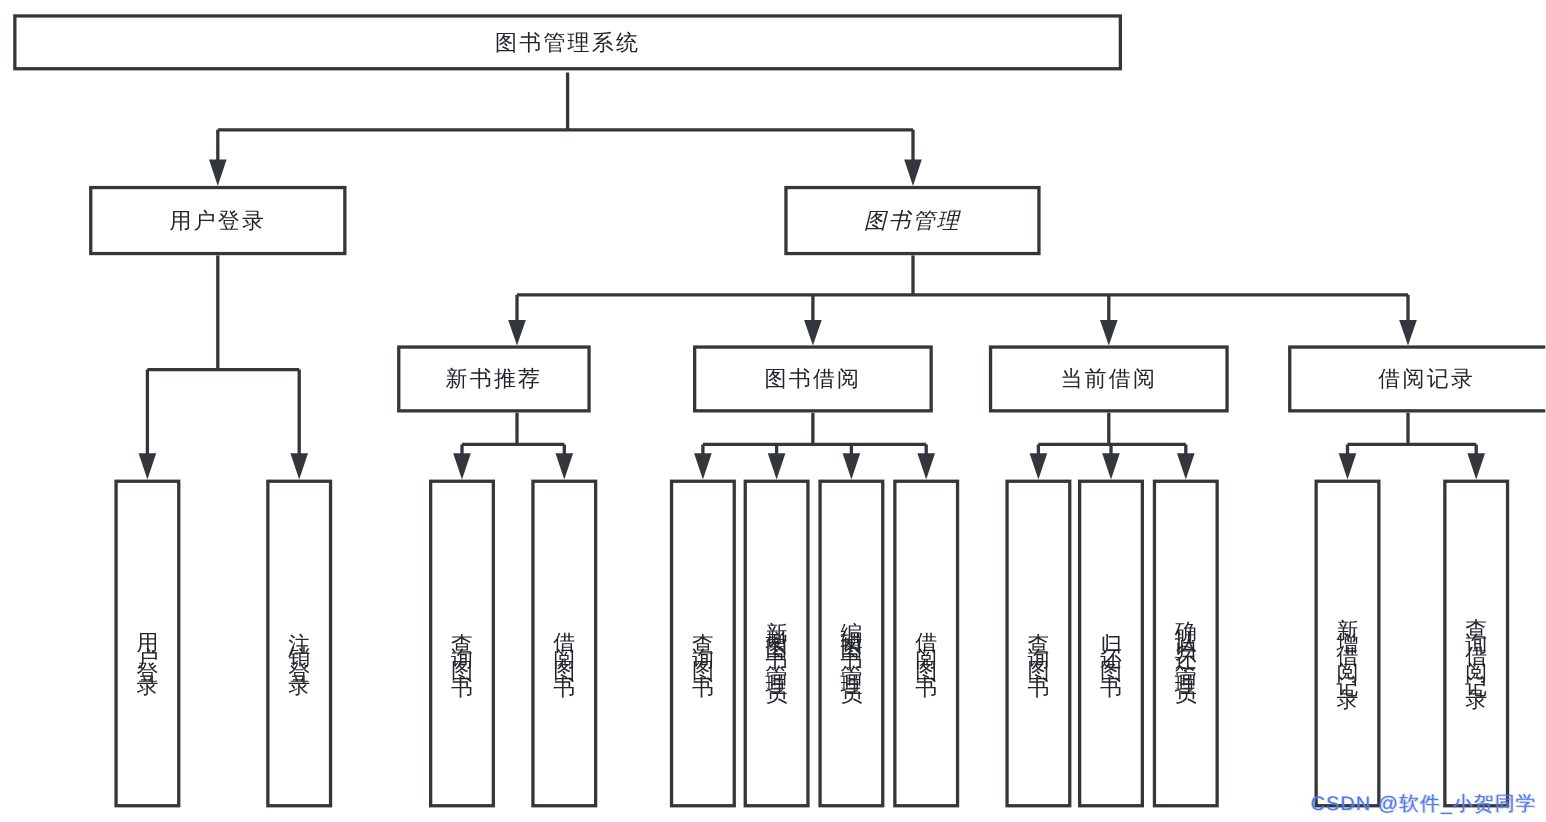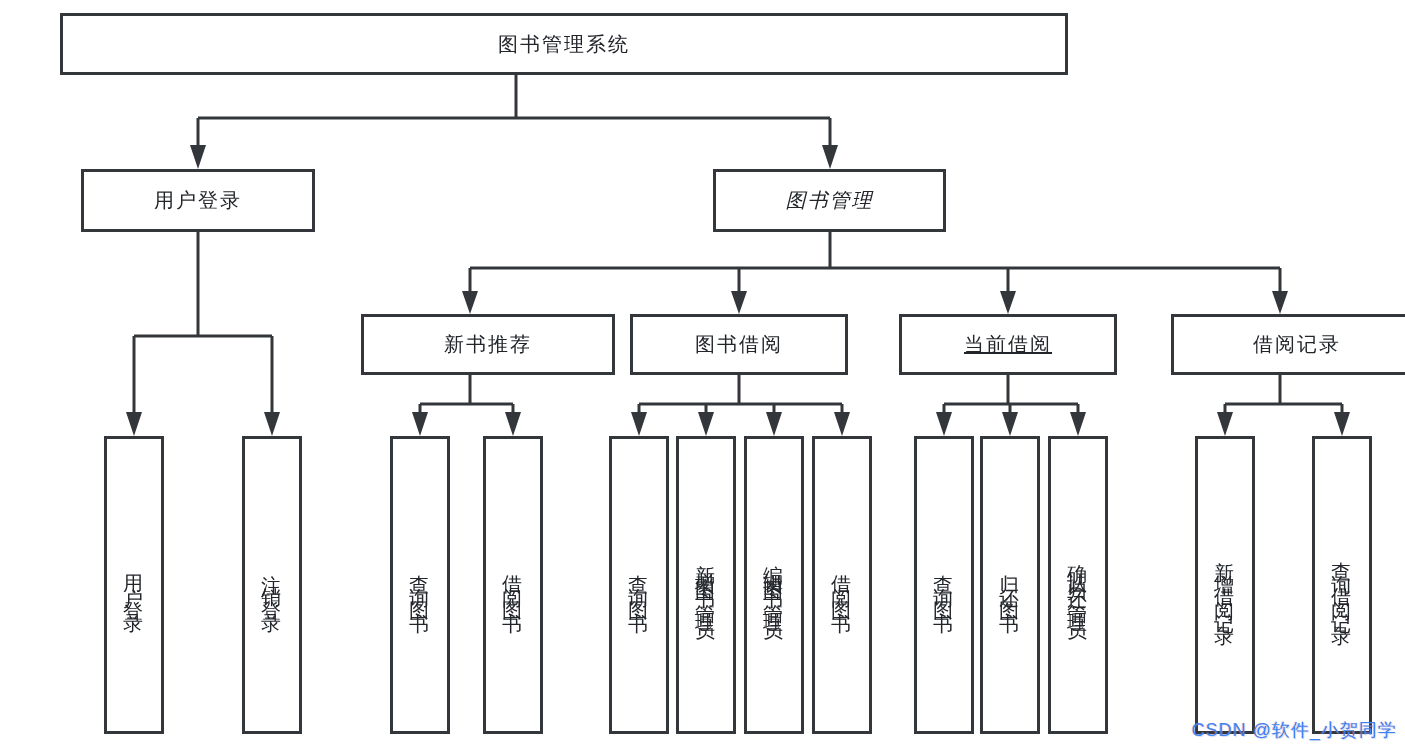--- a/index.html
+++ b/index.html
@@ -82,28 +82,28 @@
     <polygon points="698,412 714,412 706,436"></polygon>
     <polygon points="766,412 782,412 774,436"></polygon>
     <polygon points="834,412 850,412 842,436"></polygon>
     <polygon points="936,412 952,412 944,436"></polygon>
     <polygon points="1002,412 1018,412 1010,436"></polygon>
     <polygon points="1070,412 1086,412 1078,436"></polygon>
     <polygon points="1217,412 1233,412 1225,436"></polygon>
     <polygon points="1334,412 1350,412 1342,436"></polygon>
   </svg>
 
-  <div class="node" style="left:12px; top:13px; width:1008px; height:62px;margin-left:48px;">图书管理系统</div>
+  <div class="node" style="left:12px; top:13px; width:1008px; height:51px;">图书管理系统</div>
 
   <div class="node" style="left:81px; top:169px; width:234px; height:63px;">用户登录</div>
   <div class="node" style="left:713px; top:169px; width:233px; height:63px;font-style:italic;">图书管理</div>
 
-  <div class="node" style="left:361px; top:314px; width:254px; height:61px;">新书推荐</div>
+  <div class="node" style="left:361px; top:314px; width:176px; height:61px;">新书推荐</div>
   <div class="node" style="left:630px; top:314px; width:218px; height:61px;">图书借阅</div>
-  <div class="node" style="left:899px; top:314px; width:218px; height:61px;text-decoration:underline;">当前借阅</div>
+  <div class="node" style="left:899px; top:314px; width:218px; height:61px;">当前借阅</div>
   <div class="node" style="left:1171px; top:314px; width:252px; height:61px;">借阅记录</div>
 
   <div class="node leaf" style="left:104px; top:436px; width:60px; height:298px;">用户登录</div>
   <div class="node leaf" style="left:242px; top:436px; width:60px; height:298px;">注销登录</div>
 
   <div class="node leaf" style="left:390px; top:436px; width:60px; height:298px;">查询图书</div>
   <div class="node leaf" style="left:483px; top:436px; width:60px; height:298px;">借阅图书</div>
 
   <div class="node leaf" style="left:609px; top:436px; width:60px; height:298px;">查询图书</div>
   <div class="node leaf tight" style="left:676px; top:436px; width:60px; height:298px;">新增图书（管理员）</div>

